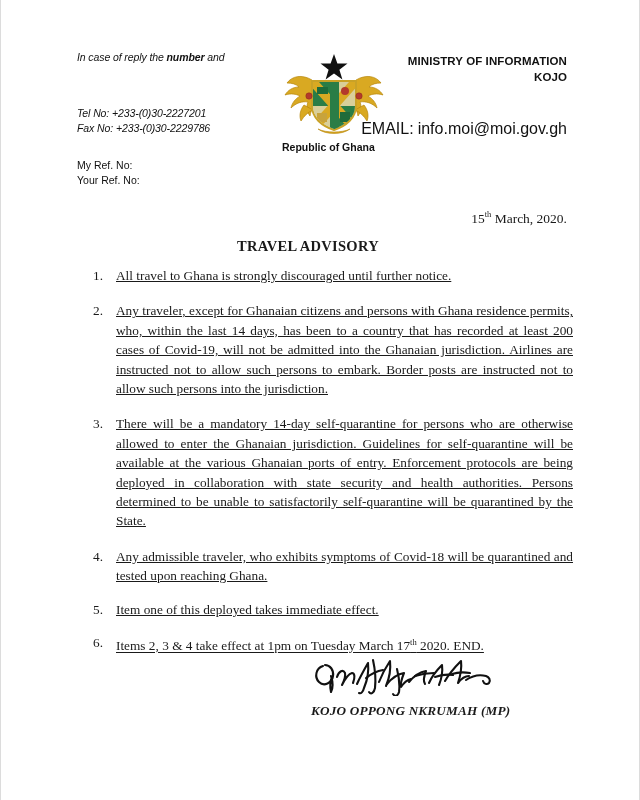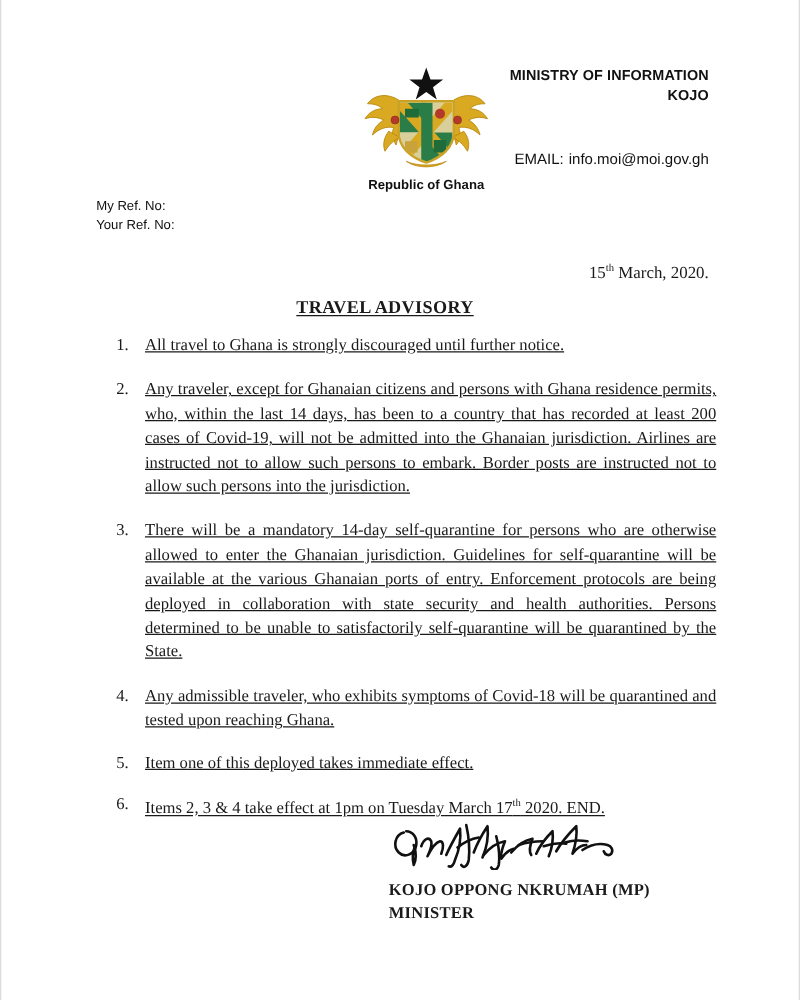--- a/index.html
+++ b/index.html
@@ -63,21 +63,20 @@
     line-height: 14.5px;
     color: #111;
   }
 
   
   .emblem-wrap {
     position: absolute;
     left: 281px;
     top: 50px;
     width: 118px;
-    text-align: center;
   }
   .emblem-caption {
     font-family: "Liberation Sans", "DejaVu Sans", sans-serif;
     font-weight: bold;
     font-size: 10.5px;
     color: #111;
     margin-top: 1px;
   }
 
   .lh-right {
@@ -92,21 +91,21 @@
     font-size: 11.5px;
     line-height: 15.5px;
     color: #111;
     letter-spacing: 0.1px;
   }
   .lh-email {
     position: absolute;
     right: 72px;
     top: 120px;
     font-family: "Liberation Sans", "DejaVu Sans", sans-serif;
-    font-size: 12px;
+    font-size: 16px;
     color: #111;
   }
   .lh-email .lbl { margin-right: 4px; }
 
   
   .date-line {
     position: absolute;
     left: 0;
     right: 72px;
     top: 209px;
@@ -121,21 +120,20 @@
     left: 0;
     right: 0;
     top: 238px;
     text-align: center;
     padding-right: 24px;
     font-size: 14.5px;
     font-weight: bold;
     letter-spacing: 0.3px;
   }
   .doc-title span {
-    text-decoration: underline;
     text-underline-offset: 2px;
   }
 
   .clauses {
     position: absolute;
     left: 92px;
     right: 66px;
     top: 266px;
   }
   .clause {
@@ -168,38 +166,44 @@
   .signature {
     height: 44px;
     width: 200px;
   }
   .sign-name {
     margin-top: 2px;
     font-size: 13.2px;
     font-weight: bold;
     line-height: 18px;
     letter-spacing: 0.2px;
+    font-style: italic;
   }
   .sign-role {
     font-size: 13.2px;
     font-weight: bold;
     line-height: 18px;
     letter-spacing: 0.2px;
   }
 </style>
 </head>
 <body>
 
 <div class="page">
 
   <div class="letterhead">
 
     <div class="lh-left">
-    </div>
-
+      <div class="l1"><span>In case of reply the </span><b>number</b><span> and</span></div>
+    </div>
+
+    <div class="lh-contact">
+      <div>Tel No: +233-(0)30-2227201</div>
+      <div>Fax No: +233-(0)30-2229786</div>
+    </div>
 
     <div class="lh-refs">
       <div>My Ref. No:</div>
       <div>Your Ref. No:</div>
     </div>
 
     <div class="emblem-wrap">
       <svg width="104" height="86" viewBox="0 0 104 86">
 
         <g fill="#d9a922" stroke="#b8860b" stroke-width="0.7">
@@ -309,16 +313,15 @@
         <path d="M98 30 C103 24 109 20 115 19 C113 24 112 29 114 32"></path>
         <path d="M104 24 C110 22 117 21 123 21"></path>
         <path d="M118 31 C121 24 126 18 131 13 C132 21 130 28 128 33"></path>
         <path d="M124 25 C130 23 136 22 142 23"></path>
         <path d="M134 29 C138 22 144 15 150 9 C151 17 149 25 147 31 C150 27 154 24 158 24"></path>
         <path d="M141 22 C147 20 153 20 159 21"></path>
         <path d="M155 28 C161 24 168 22 175 24 C178 25 180 28 178 31 C176 33 173 32 172 29"></path>
       </g>
     </svg>
     <div class="sign-name">KOJO OPPONG NKRUMAH (MP)</div>
-    <div class="sign-role">MINISTER</div>
   </div>
 
 </div>
 
 </body></html>

